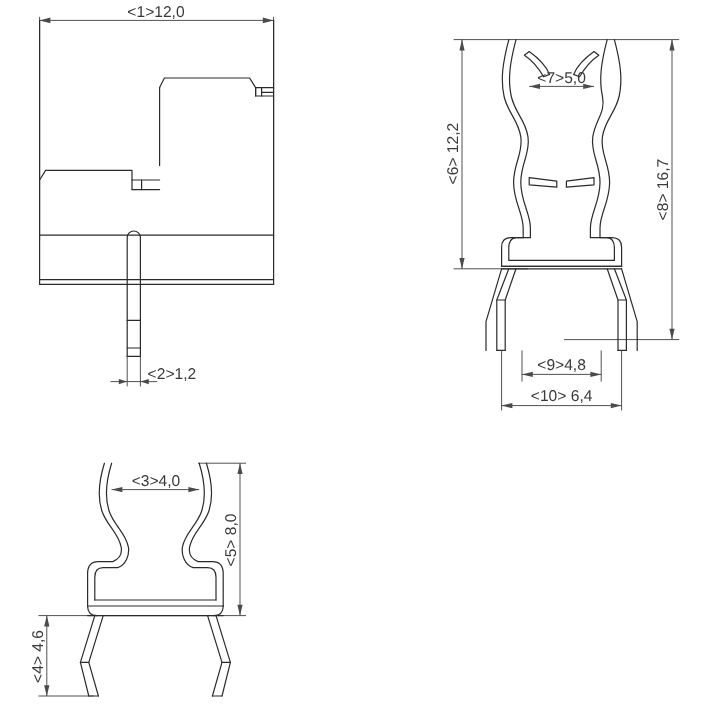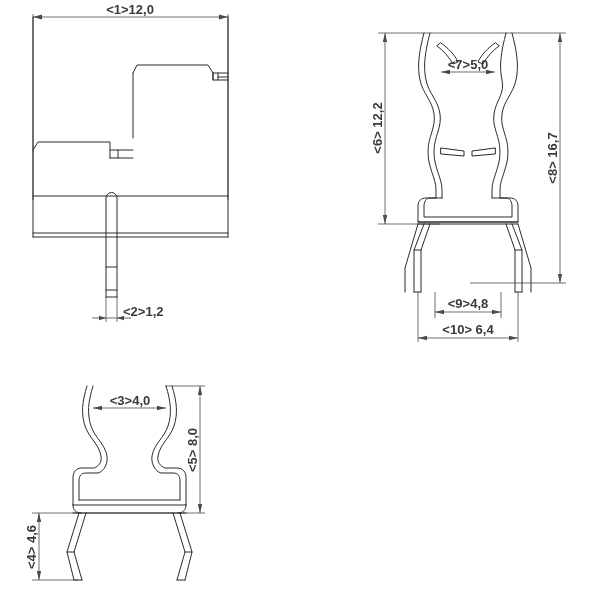--- a/index.html
+++ b/index.html
@@ -1,21 +1,21 @@
 <!DOCTYPE html>
 <html><head>
 <meta charset="utf-8">
 <style>
   html,body{margin:0;padding:0;}
   body{
     width:600px;height:600px;background:#ffffff;
     font-family:"Liberation Sans", sans-serif;
     overflow:hidden;
   }
-  #sheet{position:relative;width:496px;height:600px;font-weight:bold;}
+  #sheet{position:relative;width:496px;height:600px;}
   svg{display:block;}
   .dimtext{
     font-family:"Liberation Sans", sans-serif;
     font-size:13px;
     fill:#3a3a3a;
   }
   .part{ fill:none; stroke:#2b2b2b; stroke-width:1; stroke-linejoin:round; stroke-linecap:round;}
   .dimline{ stroke:#4a4a4a; stroke-width:0.8; fill:none;}
   .extline{ stroke:#4a4a4a; stroke-width:0.8; fill:none;}
   .arrow{ fill:#4a4a4a; stroke:none;}

